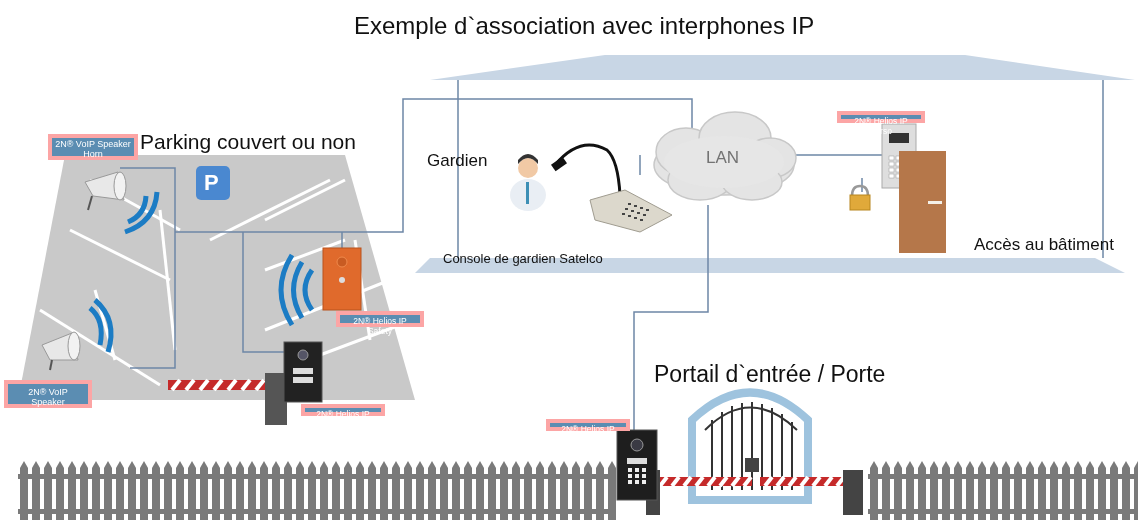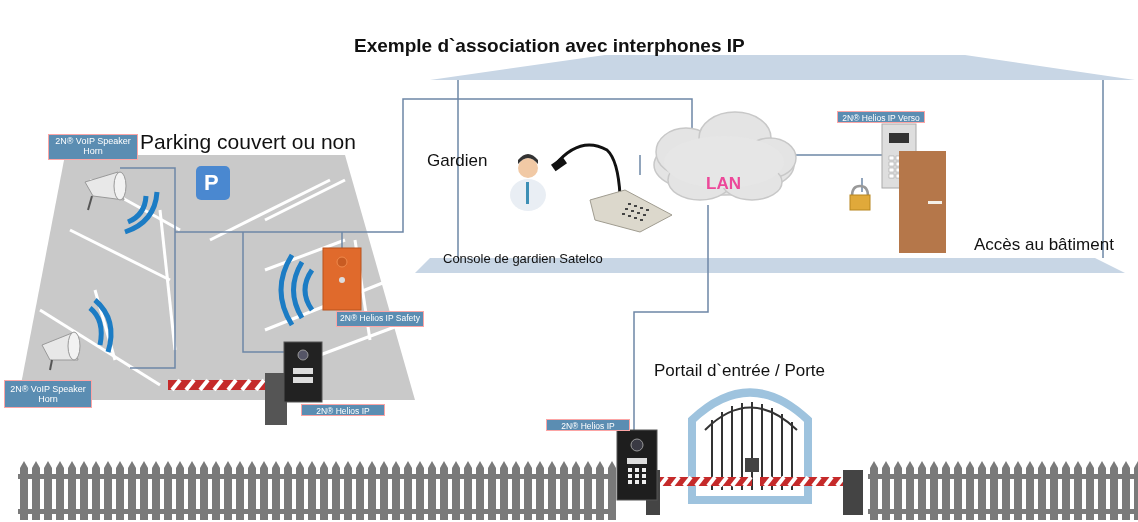--- a/index.html
+++ b/index.html
@@ -1,18 +1,18 @@
 <!DOCTYPE html>
 <html><head>
   <meta charset="utf-8">
   <style>
     html, body { margin:0; padding:0; background:#ffffff; }
     body { width:1138px; height:522px; position:relative; overflow:hidden; font-family:"Liberation Sans", sans-serif; }
     .txt { position:absolute; color:#111; white-space:nowrap; font-family:"Liberation Sans", sans-serif; }
-    .tag { position:absolute; background:#5b8db2; color:#fff; font-size:9px; text-align:center; line-height:10px; padding:1px 3px; font-family:"Liberation Sans", sans-serif; border:1px solid #fca5a5; box-sizing:border-box; }
+    .tag { position:absolute; background:#5b8db2; color:#fff; font-size:9px; text-align:center; line-height:10px; padding:1px 3px; font-family:"Liberation Sans", sans-serif; border:4px solid #fca5a5; box-sizing:border-box; }
     svg { position:absolute; left:0; top:0; }
   </style>
 </head>
 <body>
 
 <svg width="1138" height="522" viewBox="0 0 1138 522">
 
   <polygon points="430,80 605,55 965,55 1135,80" fill="#c8d6e5"></polygon>
 
   <polygon points="430,258 1095,258 1125,273 415,273" fill="#c8d6e5"></polygon>
@@ -225,28 +225,28 @@
     <rect x="18" y="474" width="598" height="5" fill="#7a7a7a"></rect>
     <rect x="18" y="509" width="598" height="5" fill="#7a7a7a"></rect>
   </g>
   <g>
     <rect x="868" y="460" width="270" height="62" fill="url(#picket2)"></rect>
     <rect x="868" y="474" width="270" height="5" fill="#7a7a7a"></rect>
     <rect x="868" y="509" width="270" height="5" fill="#7a7a7a"></rect>
   </g>
 </svg>
 
-<div class="txt" style="left:354px;top:35px;font-size:19px;font-weight:bold;">Exemple d`association avec interphones IP</div>
+<div class="txt" style="left:354px;top:12px;font-size:24px;">Exemple d`association avec interphones IP</div>
 <div class="txt" style="left:140px;top:130px;font-size:21px;">Parking couvert ou non</div>
 <div class="txt" style="left:204px;top:170px;font-size:22px;font-weight:bold;color:#fff;">P</div>
 <div class="txt" style="left:427px;top:151px;font-size:17px;">Gardien</div>
 <div class="txt" style="left:443px;top:251px;font-size:13px;">Console de gardien Satelco</div>
-<div class="txt" style="left:706px;top:174px;font-size:17px;color:#ec4899;font-weight:bold;">LAN</div>
+<div class="txt" style="left:706px;top:148px;font-size:17px;color:#737373;">LAN</div>
 <div class="txt" style="left:948px;top:235px;font-size:17px;margin-left:26px;">Accès au bâtiment</div>
-<div class="txt" style="left:654px;top:361px;font-size:17px;">Portail d`entrée / Porte</div>
+<div class="txt" style="left:654px;top:361px;font-size:23px;">Portail d`entrée / Porte</div>
 
 <div class="tag" style="left:48px;top:134px;width:90px;height:26px;">
   <div>2N® VoIP Speaker</div>
   <div>Horn</div>
 </div>
 <div class="tag" style="left:4px;top:380px;width:88px;height:28px;padding-top:3px;">
   <div>2N® VoIP Speaker</div>
   <div>Horn</div>
 </div>
 <div class="tag" style="left:336px;top:311px;width:88px;height:16px;font-size:8.5px;">2N® Helios IP Safety</div>

